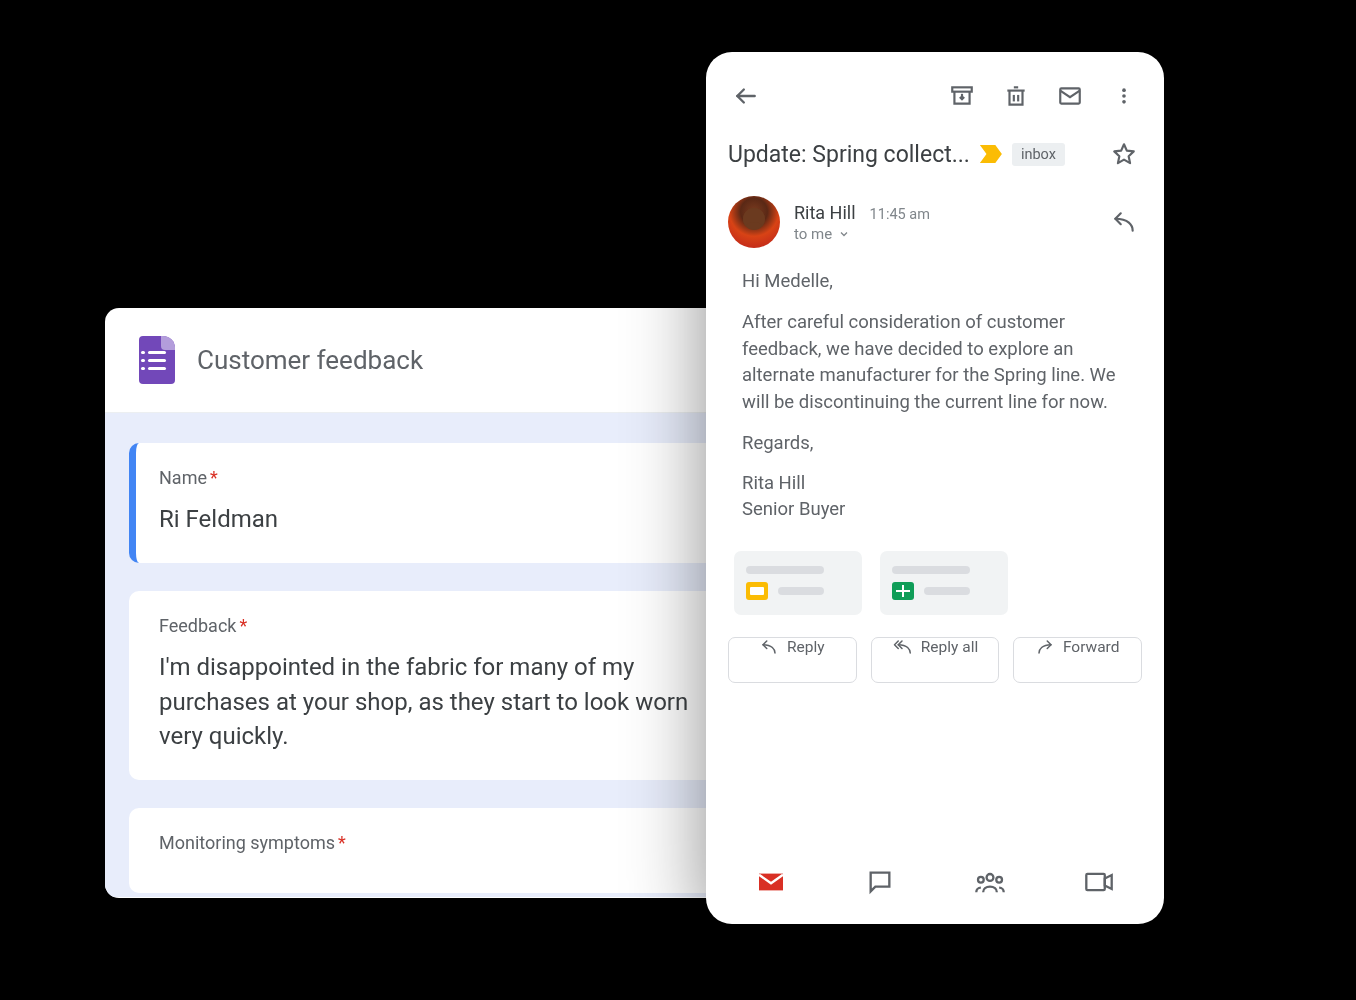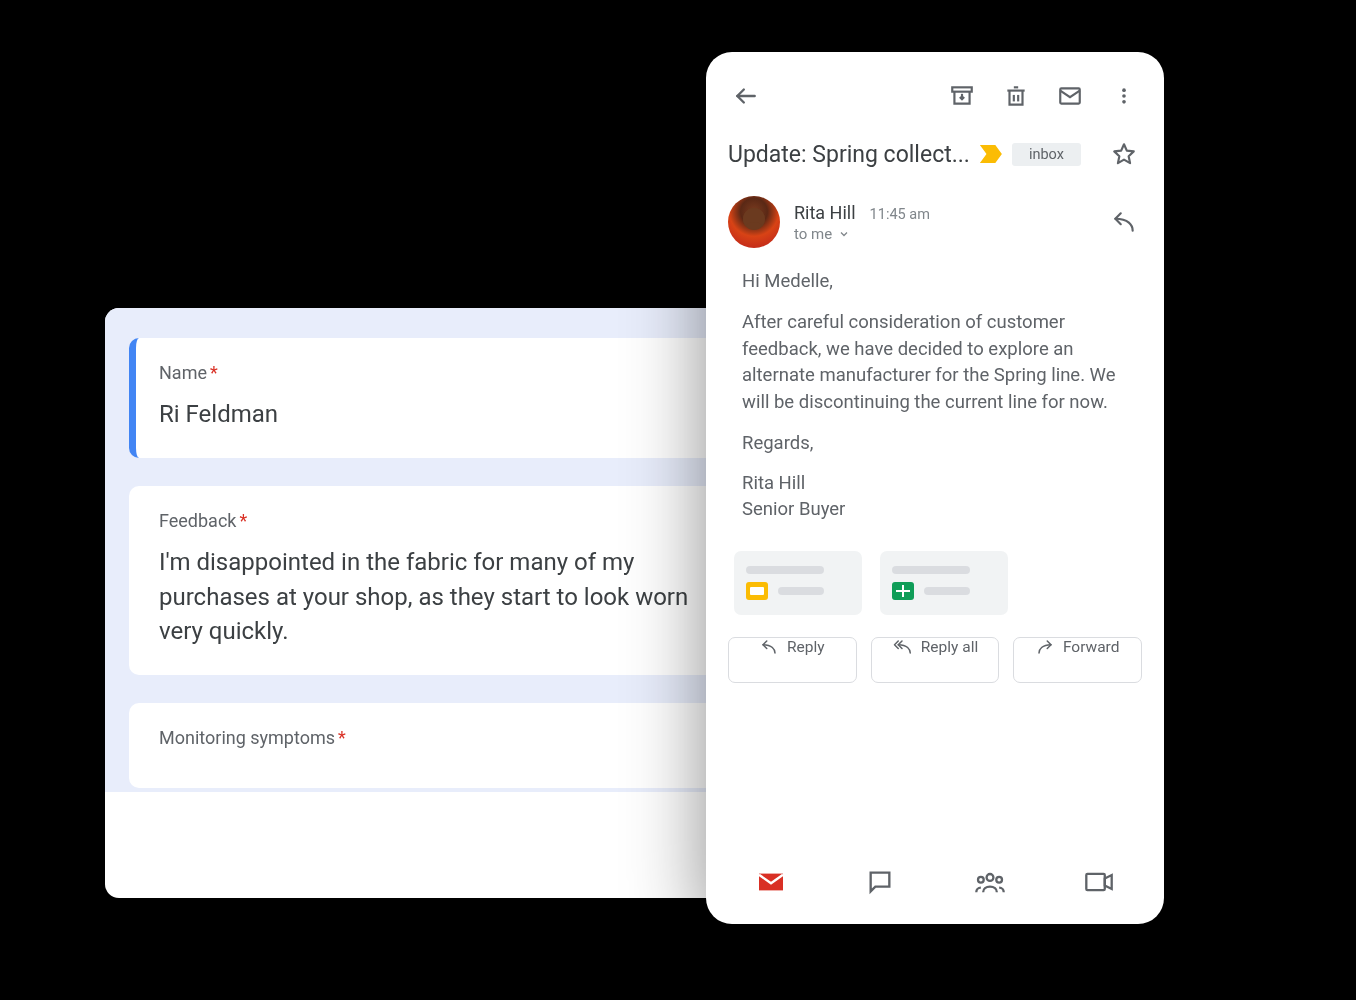--- a/index.html
+++ b/index.html
@@ -144,21 +144,21 @@
 }
 .label-important {
   width: 22px; height: 18px;
   background: #fbbc04;
   clip-path: polygon(0 0, 70% 0, 100% 50%, 70% 100%, 0 100%, 30% 50%);
 }
 .inbox-chip {
   background: #eceff1;
   color: #5f6368;
   font-size: 14.5px;
-  padding: 3px 17px;
+  padding: 3px 9px;
   border-radius: 3px;
 }
 .star-spacer { flex: 1; }
 
 .sender-row {
   display: flex;
   align-items: center;
   padding: 18px 22px 10px;
   gap: 14px;
 }
@@ -259,20 +259,28 @@
   cursor: pointer;
   color: #5f6368;
 }
 
 svg { display: block; }
 </style>
 </head>
 <body>
 
 <div class="forms-card">
+  <div class="forms-header">
+    <div class="forms-icon">
+      <div class="forms-icon-line"></div>
+      <div class="forms-icon-line"></div>
+      <div class="forms-icon-line"></div>
+    </div>
+    <div class="forms-title">Customer feedback</div>
+  </div>
   <div class="forms-body">
 
     <div class="form-field active">
       <div class="field-label">
         <span>Name</span><span class="req">*</span>
       </div>
       <div class="field-value">Ri Feldman</div>
     </div>
 
     <div class="form-field">

